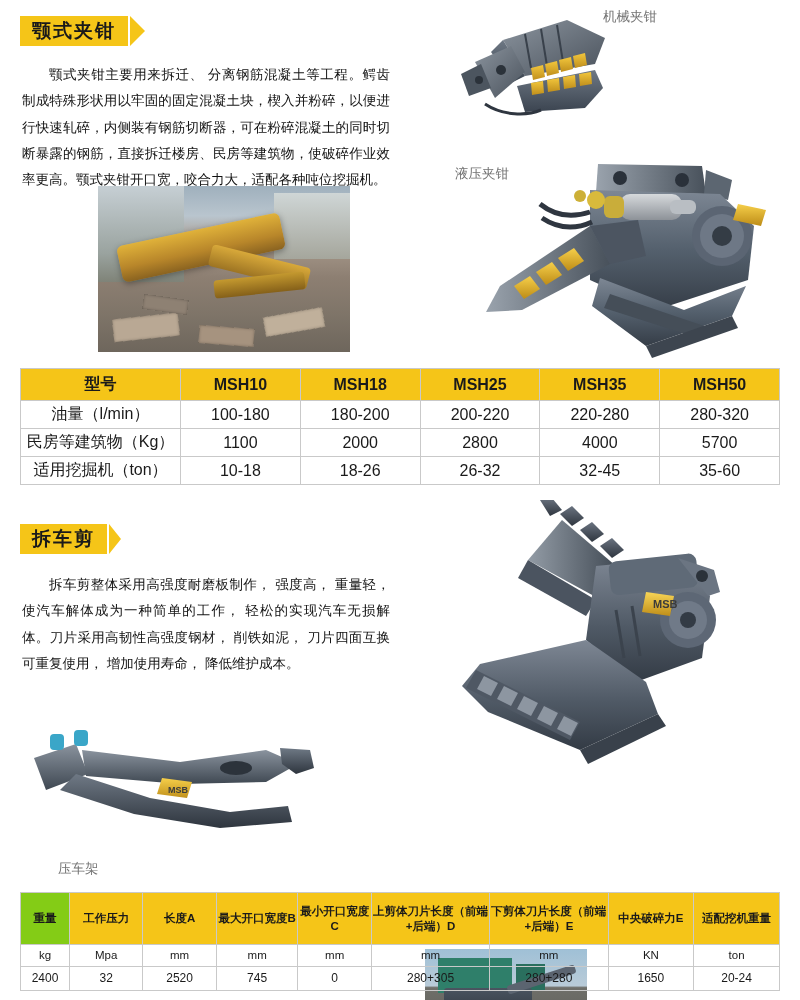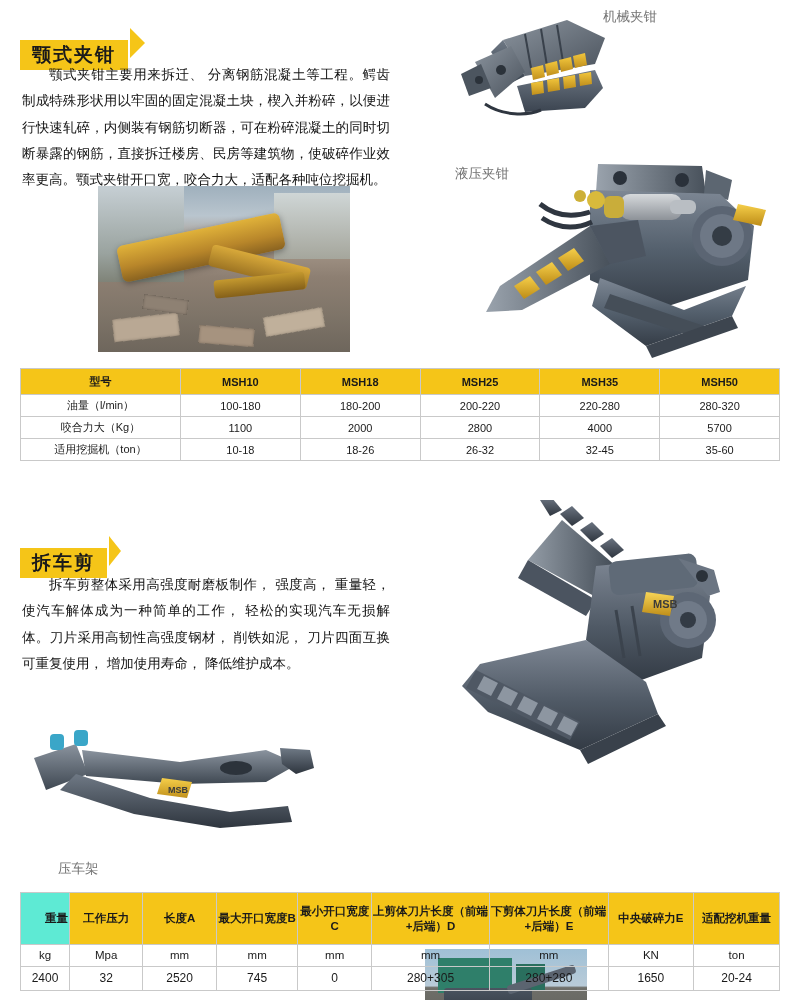--- a/index.html
+++ b/index.html
@@ -21,21 +21,20 @@
     gap: 0;
   }
   .sec-head .bar {
     background: #f5c518;
     color: #1a1a1a;
     font-size: 19px;
     font-weight: bold;
     letter-spacing: 2px;
     padding: 5px 12px 6px 12px;
     line-height: 1;
-    margin-top: 24px;
   }
   .sec-head .arrow {
     width: 0; height: 0;
     border-top: 15px solid transparent;
     border-bottom: 15px solid transparent;
     border-left: 15px solid #f5c518;
     margin-left: 2px;
   }
   .sec-head .arrow2 {
     width: 0; height: 0;
@@ -51,21 +50,21 @@
     line-height: 1.95;
     text-align: justify;
     text-indent: 2em;
     color: #111;
   }
 
   
   table.spec {
     border-collapse: collapse;
     width: 100%;
-    font-size: 11px;
+    font-size: 16px;
   }
   table.spec th, table.spec td {
     border: 1px solid #c9c9c9;
     text-align: center;
     padding: 3px 2px;
     color: #1a1a1a;
   }
   table.spec thead th {
     background: #f5c518;
     font-weight: bold;
@@ -91,21 +90,21 @@
     line-height: 1.25;
   }
   table.spec2 thead th {
     background: #f5c518;
     font-weight: bold;
     height: 52px;
   }
   table.spec2 tbody tr.units td { height: 22px; font-size: 11.5px; }
   table.spec2 tbody tr.vals td { height: 24px; font-size: 12px; }
   table.spec2 td.firstcol { background: #ffffff; }
-  table.spec2 thead th.firstcol { background: #5eead4; text-align: right; }
+  table.spec2 thead th.firstcol { background: #84cc16; }
 
   
   .cap {
     font-size: 13.5px;
     color: #737373;
   }
 
   
   .abs { position: absolute; }
 
@@ -325,21 +324,21 @@
     <tbody>
       <tr>
         <td class="rowhead">油量（l/min）</td>
         <td>100-180</td>
         <td>180-200</td>
         <td>200-220</td>
         <td>220-280</td>
         <td>280-320</td>
       </tr>
       <tr>
-        <td class="rowhead">咬合力大（Kg）</td>
+        <td class="rowhead">民房等建筑物（Kg）</td>
         <td>1100</td>
         <td>2000</td>
         <td>2800</td>
         <td>4000</td>
         <td>5700</td>
       </tr>
       <tr>
         <td class="rowhead">适用挖掘机（ton）</td>
         <td>10-18</td>
         <td>18-26</td>

